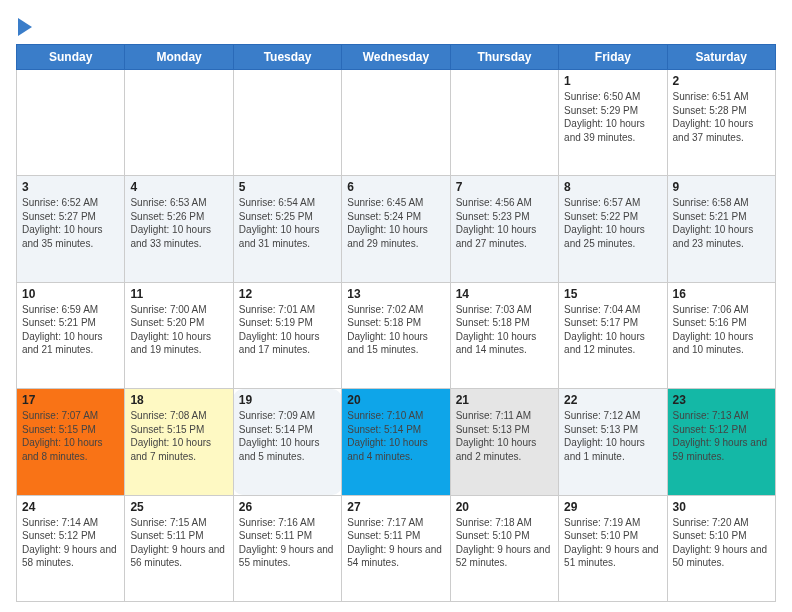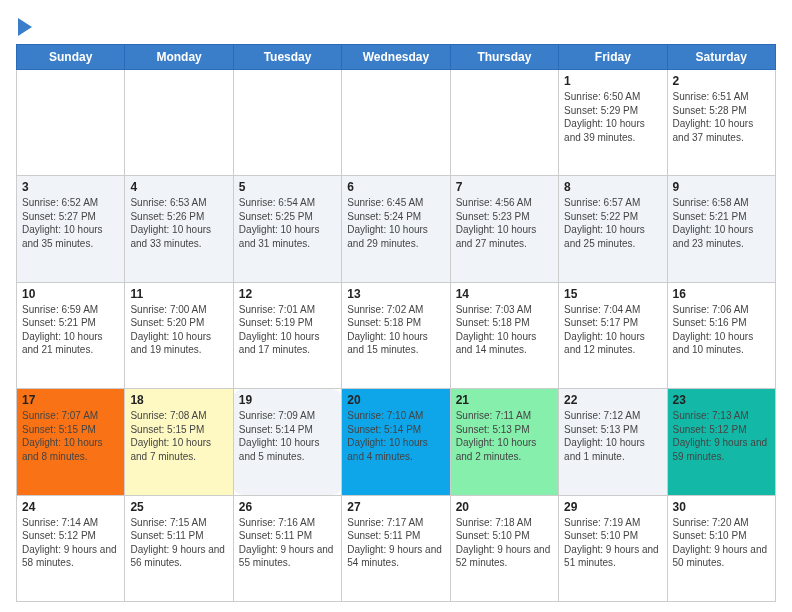--- a/index.html
+++ b/index.html
@@ -271,21 +271,21 @@
 Daylight: 10 hours
 and 5 minutes.</div>
           </td>
           <td style="background: #0ea5e9;">
             <span class="day-number">20</span>
             <div class="cell-text">Sunrise: 7:10 AM
 Sunset: 5:14 PM
 Daylight: 10 hours
 and 4 minutes.</div>
           </td>
-          <td style="background: #86efac; margin-left: 40px;">
+          <td style="background: #e5e5e5; margin-left: 40px;">
             <span class="day-number">21</span>
             <div class="cell-text">Sunrise: 7:11 AM
 Sunset: 5:13 PM
 Daylight: 10 hours
 and 2 minutes.</div>
           </td>
           <td style="background: rgb(240, 244, 248);">
             <span class="day-number">22</span>
             <div class="cell-text">Sunrise: 7:12 AM
 Sunset: 5:13 PM

